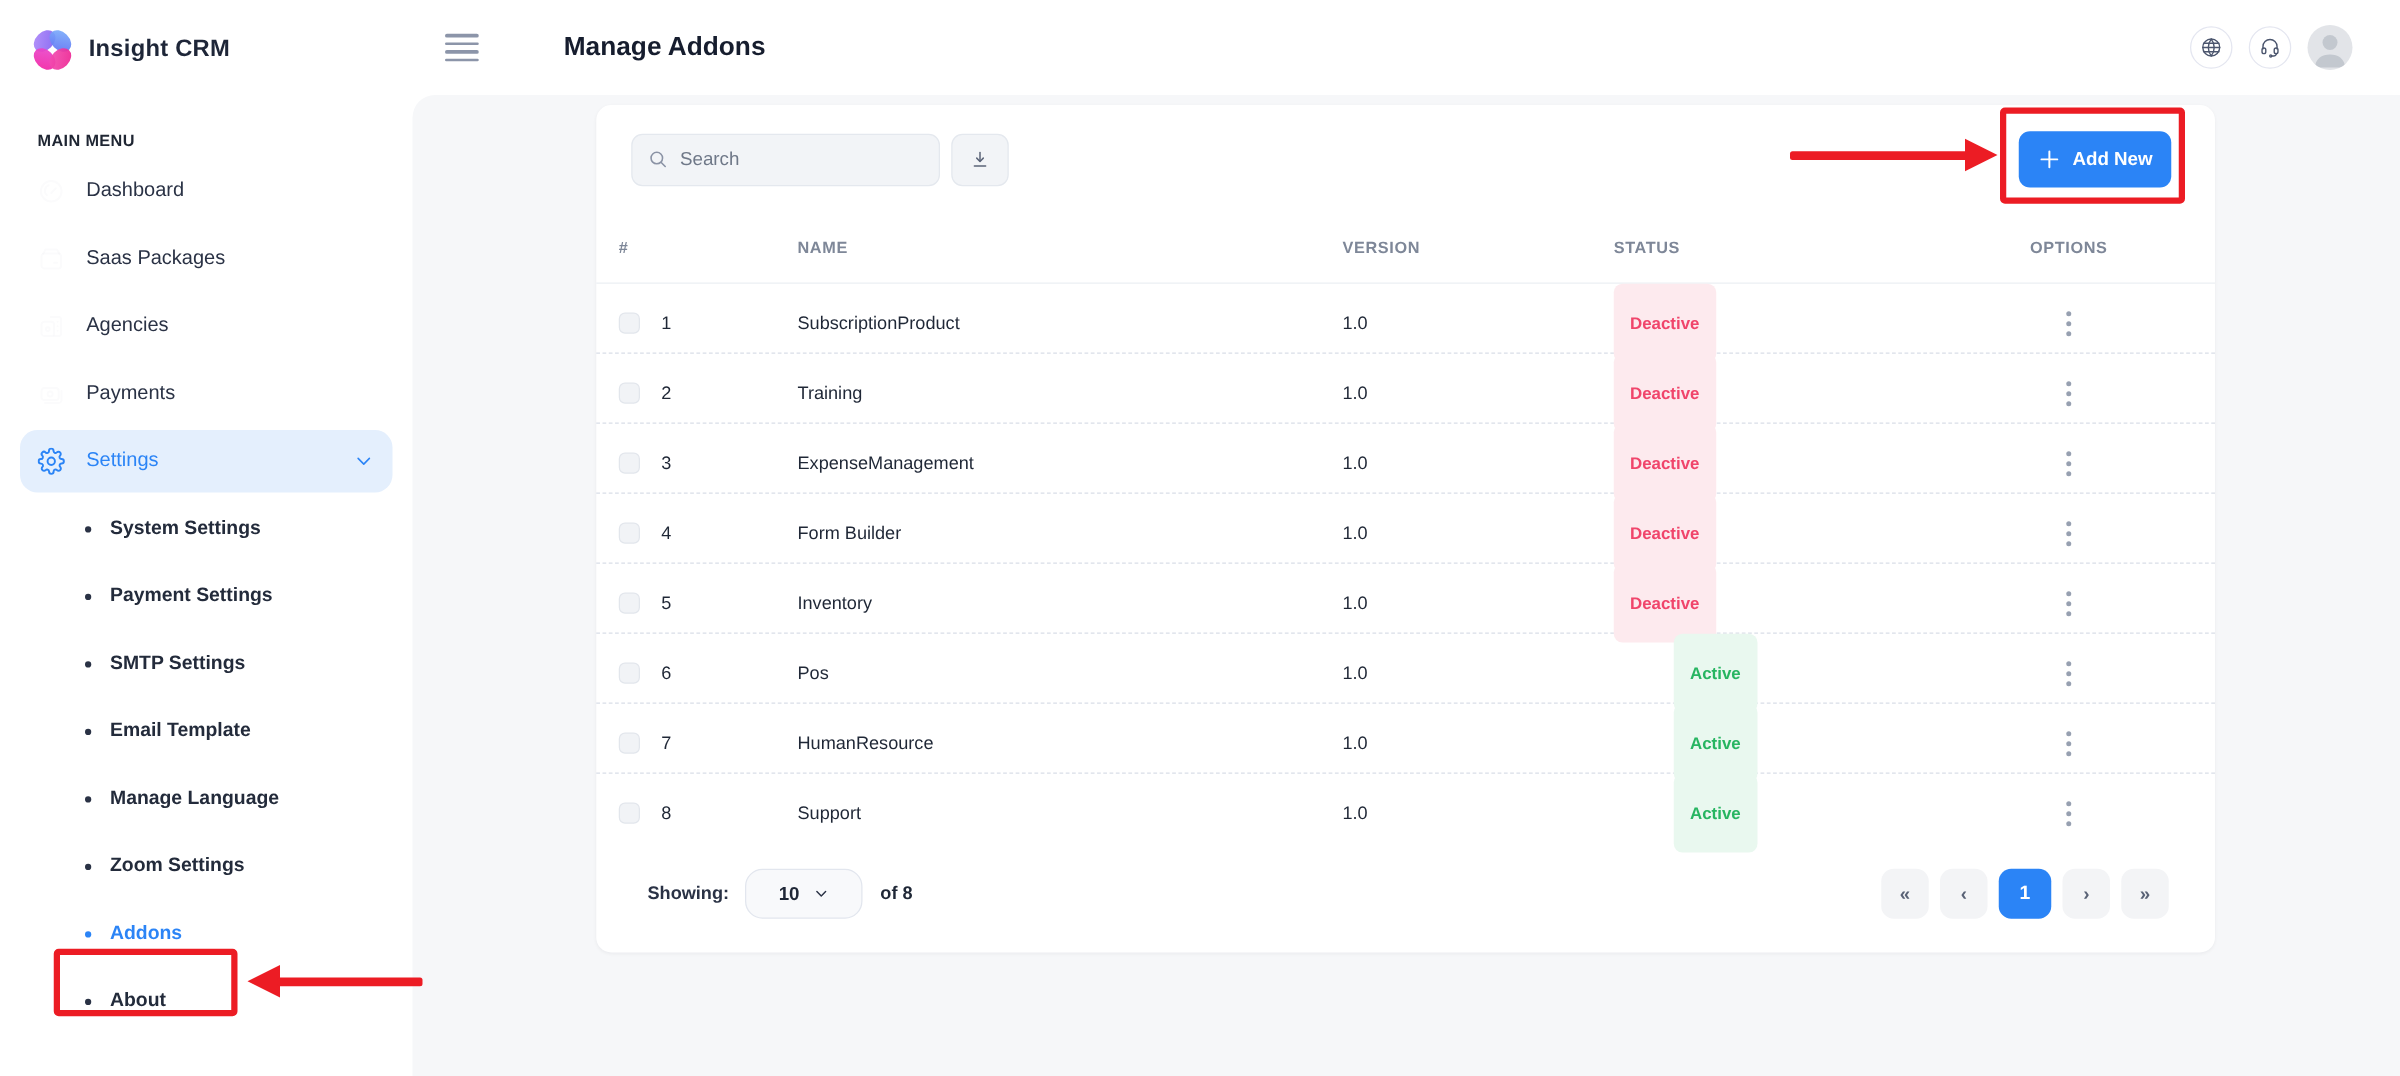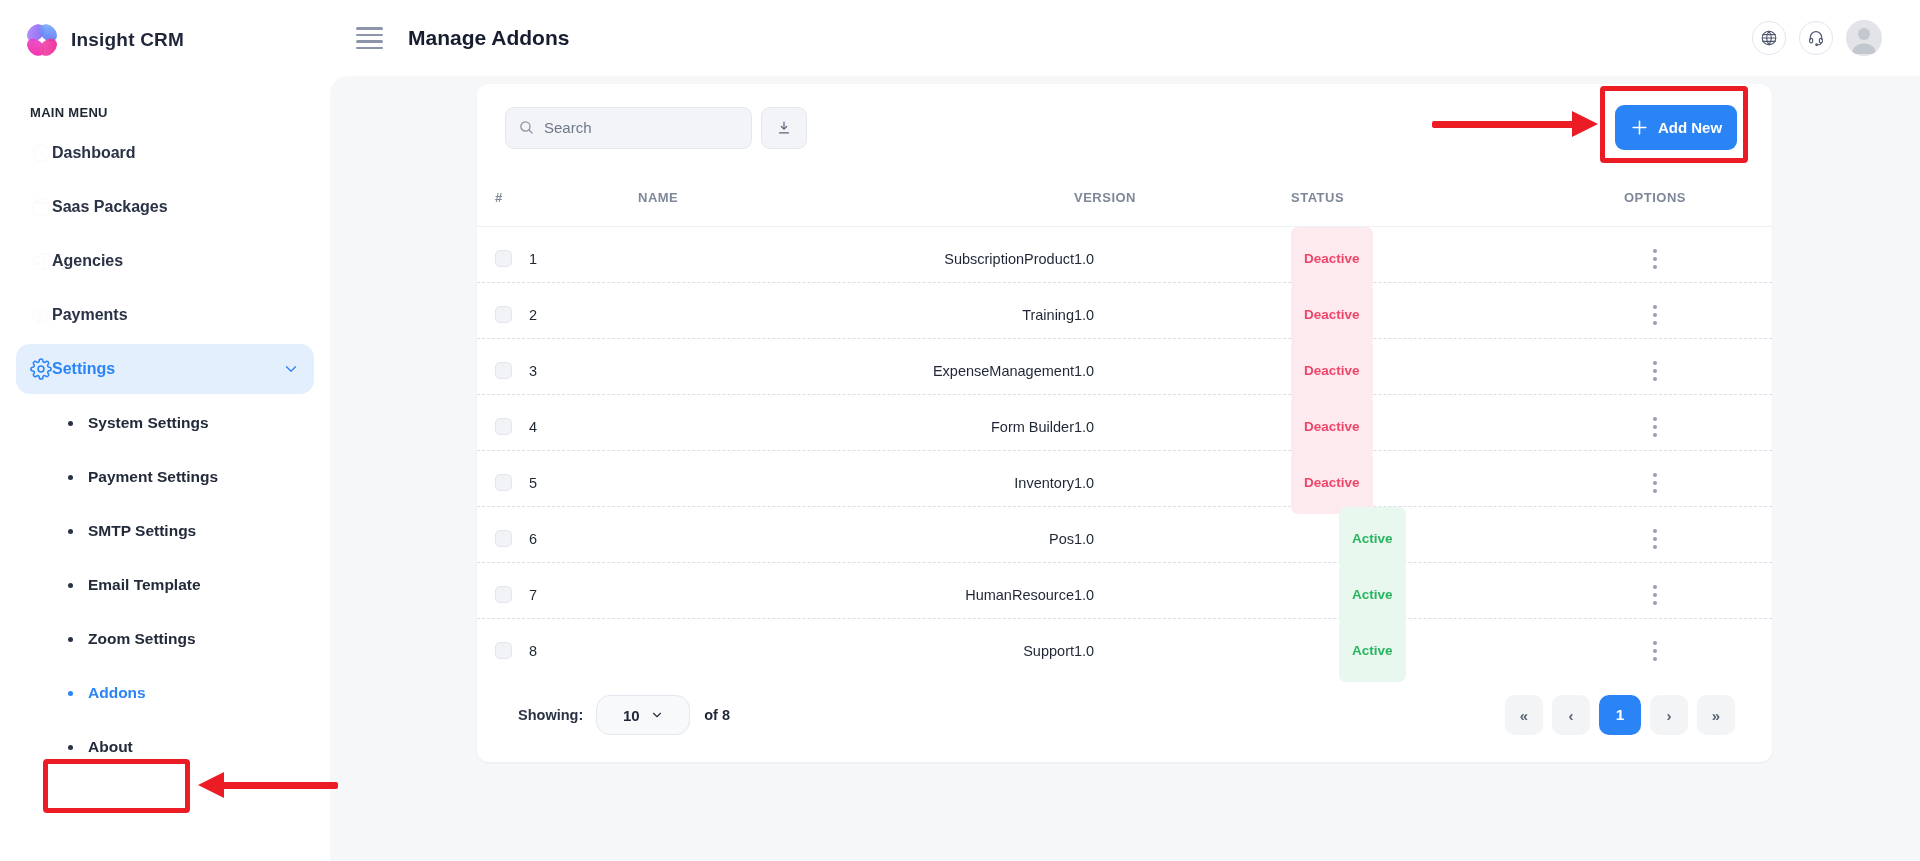--- a/index.html
+++ b/index.html
@@ -9,35 +9,35 @@
     background:#ffffff; color:#232b3b; position:relative;
     display:flex;
   }
   
   .sidebar { width:330px; min-width:330px; background:#fff; height:100%; }
   .logo-row { display:flex; align-items:center; gap:11px; padding:21px 0 0 24px; }
   .logo-mark { width:36px; height:38px; }
   .brand-name { font-size:19px; font-weight:700; color:#1e2638; letter-spacing:.2px; }
   .menu-label { margin:46px 0 6px 30px; font-size:13px; font-weight:700; color:#1f2633; letter-spacing:.3px; }
   .nav { list-style:none; padding:0 16px; }
-  .nav-item { height:54px; display:flex; align-items:center; padding:0 14px;
-    font-size:16px; font-weight:700; color:#2a3245; cursor:pointer; border-radius:14px; }
+  .nav-item { height:54px; display:flex; align-items:center; gap:17px; padding:0 14px;
+    font-size:16px; font-weight:400; color:#2a3245; cursor:pointer; border-radius:14px; }
   .nav-item svg { width:22px; height:22px; stroke:#39415305; }
   .nav-icon { width:22px; height:22px; stroke:#394153; fill:none; stroke-width:1.7; stroke-linecap:round; stroke-linejoin:round; }
   .nav-item.active { background:#e4effd; color:#2b84f6; height:50px; margin:2px 0; }
   .nav-item.active .nav-icon { stroke:#2b84f6; }
   .chev-right { margin-left:auto; }
   .sub-item { height:54px; display:flex; align-items:center; gap:15px; padding-left:52px;
     font-size:15.5px; font-weight:600; color:#232b3b; cursor:pointer; }
   .sub-item .dot { width:5px; height:5px; border-radius:50%; background:#2a3245; }
   .sub-item.active { color:#2b84f6; }
   .sub-item.active .dot { background:#2b84f6; }
   
   .main { flex:1; display:flex; flex-direction:column; background:#fff; height:100%; }
-  .topbar { height:76px; display:flex; align-items:center; padding:0 38px 0 26px; background:#fff; }
+  .topbar { height:76px; display:flex; align-items:center; padding:0 38px 0 26px; background:#fff;gap:43px; }
   .hamburger { width:27px; display:flex; flex-direction:column; gap:4px; cursor:pointer; }
   .hamburger span { height:2.5px; background:#8c95a9; border-radius:2px; }
   .page-title { margin-left:25px; font-size:21px; font-weight:700; color:#161d2e; }
   .topbar-right { margin-left:auto; display:flex; align-items:center; gap:13px; }
   .round-btn { width:34px; height:34px; border-radius:50%; border:1px solid #e4e6f0; background:#fff;
     display:flex; align-items:center; justify-content:center; cursor:pointer; }
   .round-btn svg { width:18px; height:18px; stroke:#4c566e; fill:none; stroke-width:1.5; stroke-linecap:round; stroke-linejoin:round; }
   .avatar { width:36px; height:36px; border-radius:50%; background:#e2e4e8; overflow:hidden; cursor:pointer;
     display:flex; align-items:center; justify-content:center; }
   .content { flex:1; background:#f6f7f9; border-top-left-radius:18px; }
@@ -59,21 +59,21 @@
     cursor:pointer; font-family:"Liberation Sans","DejaVu Sans",sans-serif; }
   .addnew-btn svg { width:19px; height:19px; stroke:#fff; stroke-width:2; fill:none; stroke-linecap:round; }
   
   .grid-row { display:grid; grid-template-columns:143px 436px 217px 289px 150px; padding:0 42px 0 18px; align-items:center; }
   .thead { height:58px; color:#7e8798; font-size:13px; font-weight:600; letter-spacing:.5px; }
   .th-options { text-align:center; }
   .trow { height:56px; border-top:1px dashed #d9dee8; font-size:14.5px; color:#1f2736; }
   .trow.first { border-top:1px solid #eceff4; }
   .cell-check { display:flex; align-items:center; gap:17px; }
   .checkbox { width:17px; height:17px; border-radius:5px; background:#f1f3f6; border:1px solid #e2e6ec; cursor:pointer; }
-  .cell-name { font-weight:500;text-align:right; }
+  .cell-name { font-weight:500; }
   .cell-version { font-weight:500; }
   .badge { display:inline-block; padding:24px 13px; border-radius:7px; font-size:13.5px; font-weight:600; }
   .badge-deactive { background:#fdeaee; color:#f0456b; }
   .badge-active { background:#e9f8ef; color:#27b561;margin-left:48px; }
   .cell-options { display:flex; justify-content:center; }
   .kebab { display:flex; flex-direction:column; gap:4px; padding:6px 10px; cursor:pointer; background:none; border:none; }
   .kebab i { width:4px; height:4px; border-radius:50%; background:#97a0b1; }
   
   .card-footer { height:88px; display:flex; align-items:center; padding:0 37px 6px 41px; }
   .showing-label { font-size:14.5px; font-weight:600; color:#2a3245; }
@@ -181,20 +181,24 @@
       <span class="dot"></span>
       <span>Payment Settings</span>
     </li>
     <li class="sub-item">
       <span class="dot"></span>
       <span>SMTP Settings</span>
     </li>
     <li class="sub-item">
       <span class="dot"></span>
       <span>Email Template</span>
+    </li>
+    <li class="sub-item">
+      <span class="dot"></span>
+      <span>Manage Language</span>
     </li>
     <li class="sub-item">
       <span class="dot"></span>
       <span>Zoom Settings</span>
     </li>
     <li class="sub-item active">
       <span class="dot"></span>
       <span>Addons</span>
     </li>
     <li class="sub-item">

